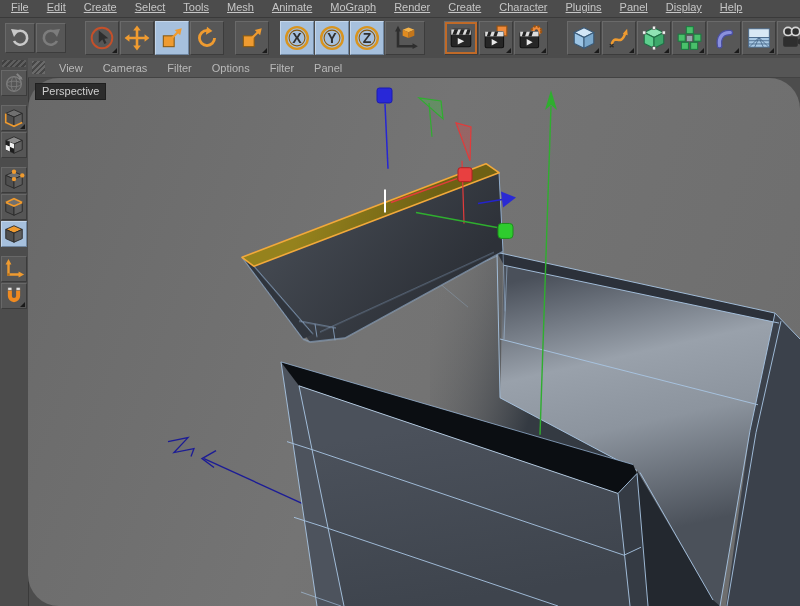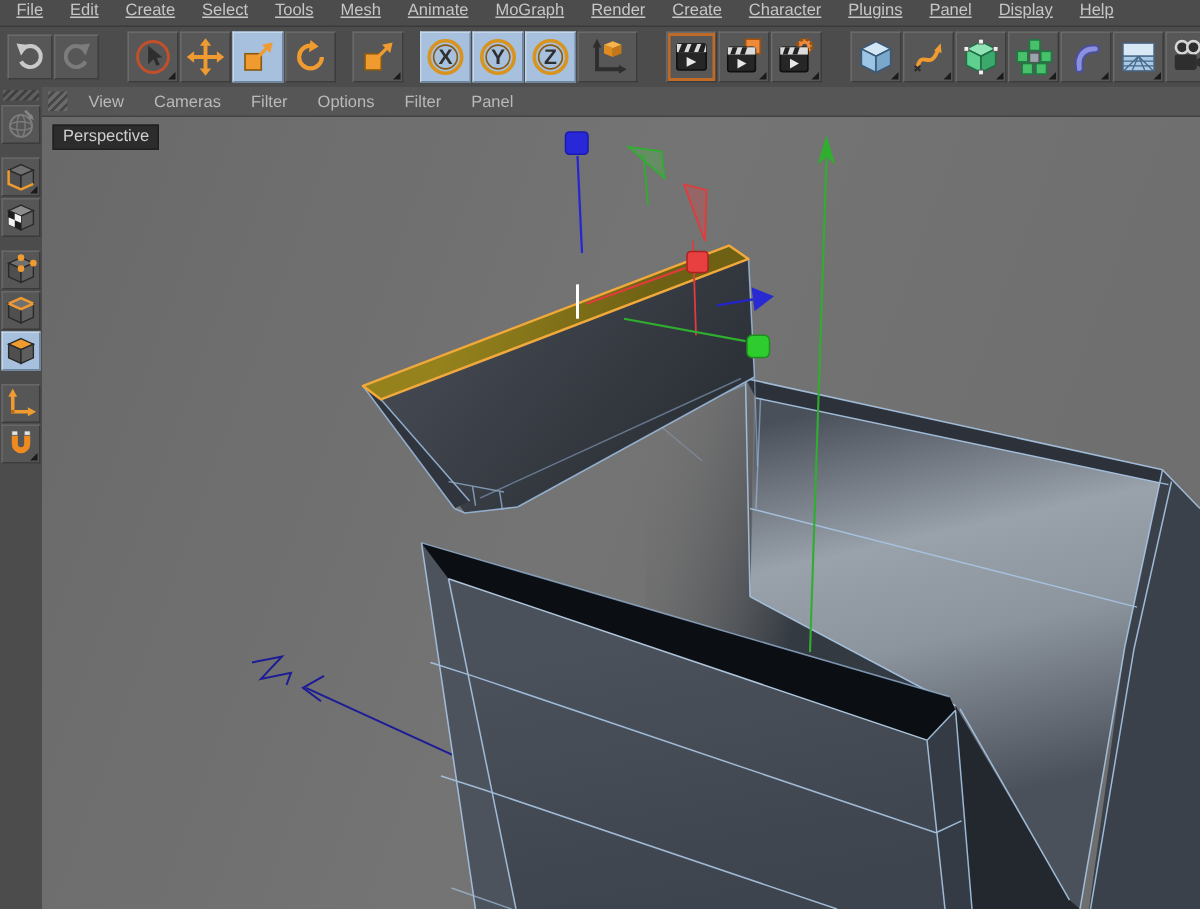--- a/index.html
+++ b/index.html
@@ -40,21 +40,21 @@
   .sgap{height:8px;flex:0 0 auto;}
   
   .vmenu{position:absolute;top:58px;left:28px;right:0;height:19px;background:#565656;
          border-bottom:1px solid #434343;display:flex;align-items:center;
          font-size:11px;color:#b9b9b9;}
   .vmenu span{padding:1px 10px;cursor:default;}
   .grip-v{width:13px;height:13px;margin:0 4px 0 4px;
           background:repeating-linear-gradient(135deg,#6a6a6a 0 2px,#474747 2px 4px);}
   
   .canvas{position:absolute;top:78px;left:28px;right:0;bottom:0;
-          background:linear-gradient(110deg,#696969,#747474 45%,#6d6d6d);}
+          background:linear-gradient(110deg,#696969,#747474 45%,#6d6d6d);border-radius:31px;}
   .canvas svg{position:absolute;top:0;left:0;width:100%;height:100%;}
   .cam-label{position:absolute;top:5px;left:7px;background:#2c2c2c;color:#cfcfcf;
              font-size:11px;padding:1px 6px 2px 6px;border:1px solid #1f1f1f;}
   text.axisbtn{font-size:13px;font-weight:bold;fill:#2f2f2f;font-family:"Liberation Sans",sans-serif;}
 </style>
 </head>
 <body>
 
 <div class="menubar">
   <span>File</span>

